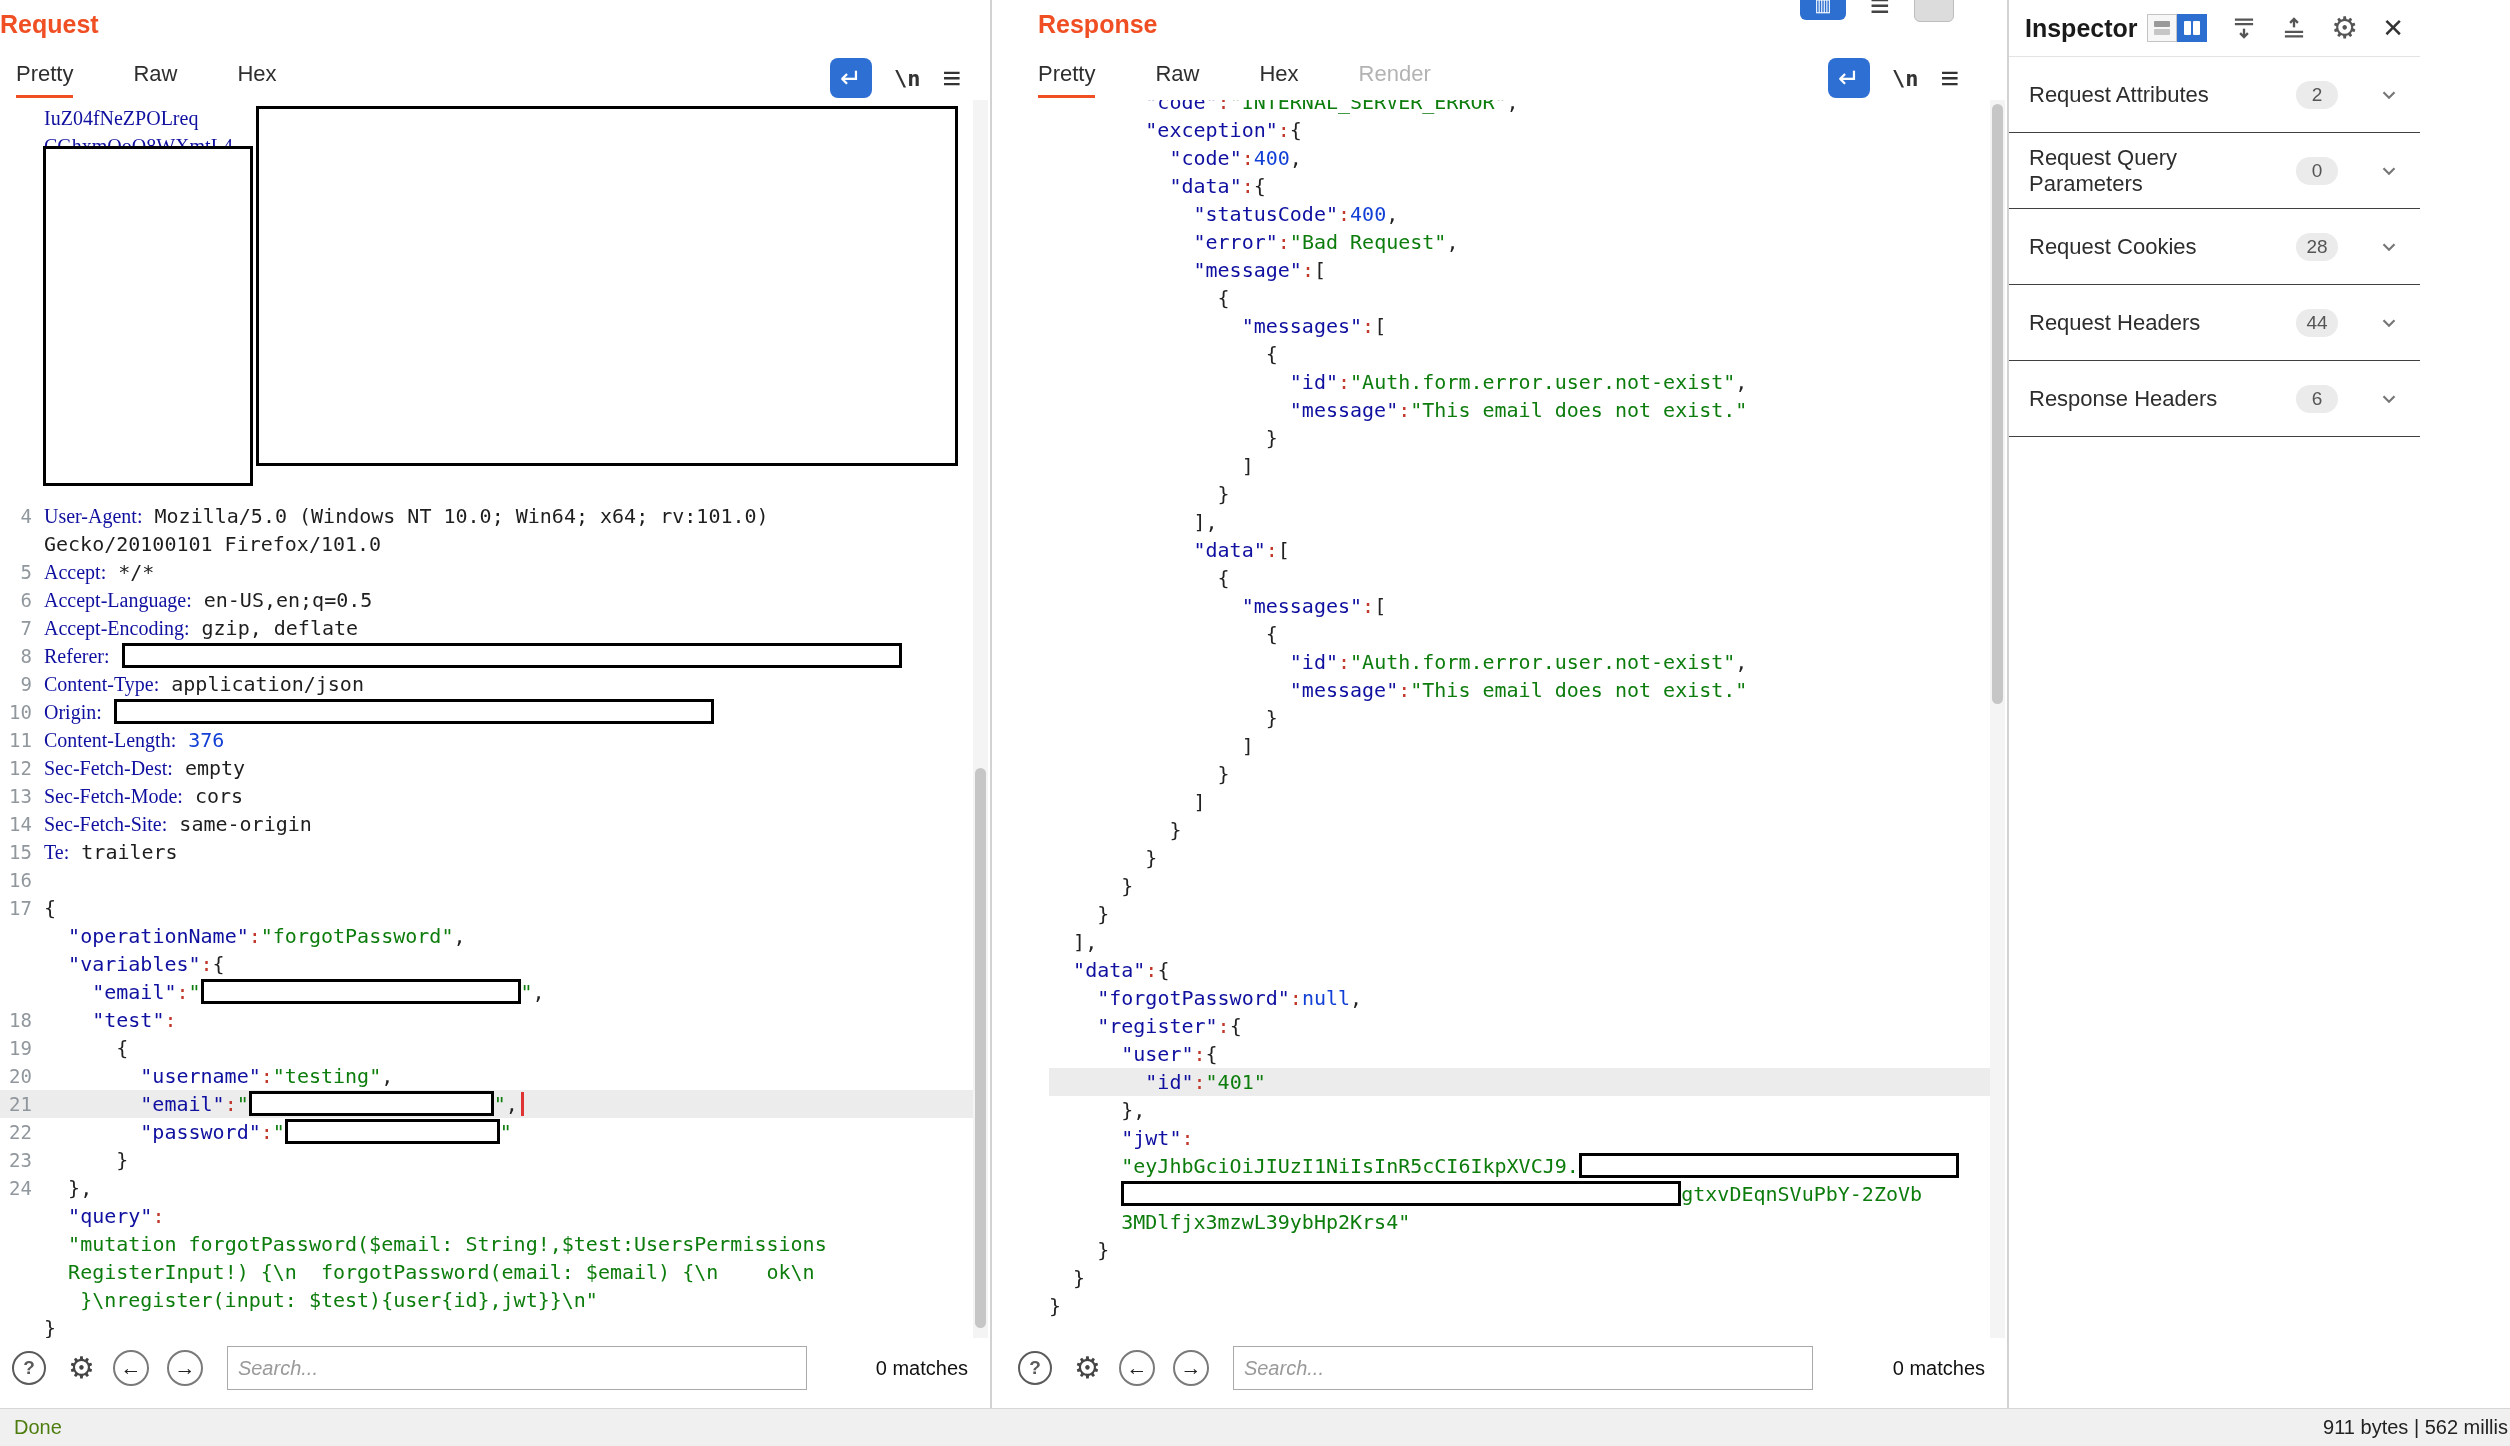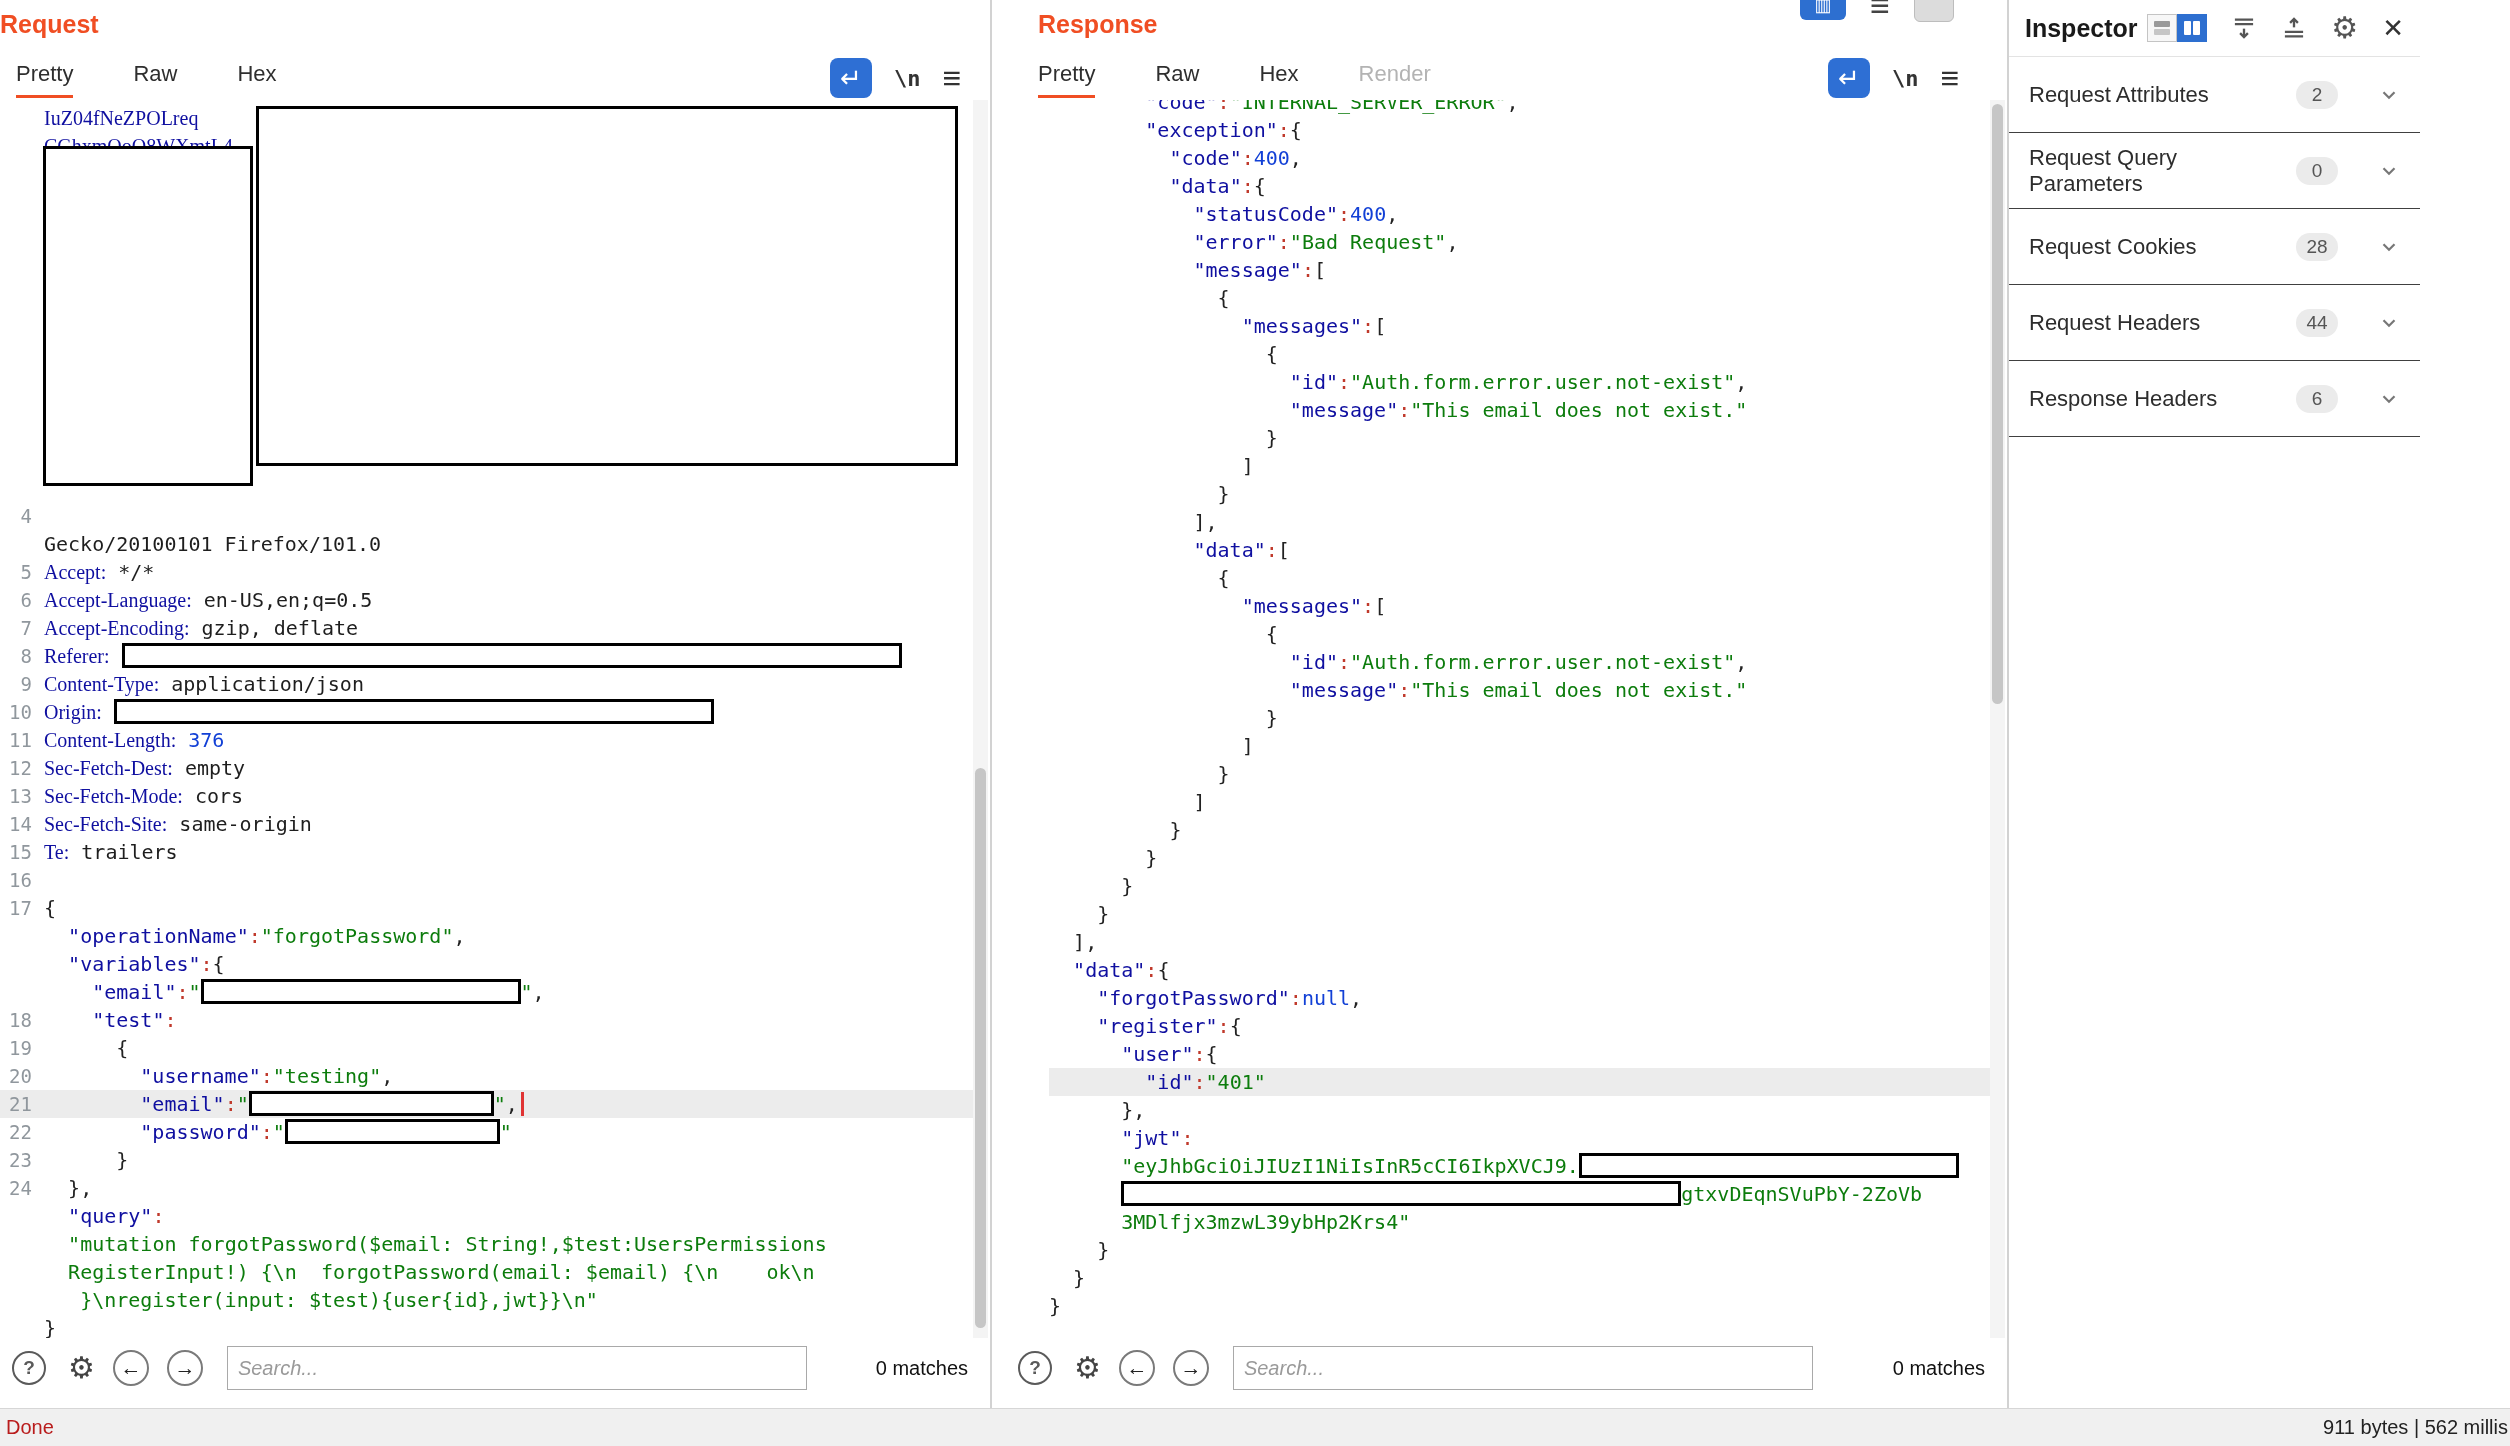--- a/index.html
+++ b/index.html
@@ -83,21 +83,21 @@
   .insp-gear{font-size:30px;color:#555;line-height:1;}
   .insp-close{font-size:26px;color:#333;line-height:1;}
   .insp-rows{border-top:1px solid #e3e3e3;}
   .insp-row{height:75px;display:flex;align-items:center;padding:0 20px;border-bottom:1px solid #404040;}
   .insp-label{flex:1;font-size:22px;color:#2d2d2d;}
   .insp-count{min-width:42px;height:28px;background:#ebebeb;border-radius:14px;color:#555;font-size:19px;display:inline-flex;align-items:center;justify-content:center;margin-right:40px;padding:0 8px;box-sizing:border-box;}
   .chev{color:#777;}
 
   
   .statusbar{position:absolute;left:0;top:1408px;width:2510px;height:38px;background:#f0f0f0;border-top:1px solid #d6d6d6;display:flex;align-items:center;box-sizing:border-box;}
-  .status-left{margin-left:6px;font-size:20px;color:#b91c1c;}
+  .status-left{margin-left:14px;font-size:20px;color:#4d7c0f;}
   .status-right{margin-left:auto;margin-right:2px;font-size:20px;color:#222;white-space:nowrap;}
 </style>
 </head>
 <body>
 
 <div class="app">
 
   <div class="top-icons">
     <span class="ti-blue">▥</span>
     <span class="ti-menu">≡</span>
@@ -116,21 +116,21 @@
     <span class="wrap-btn">↵</span>
     <span class="nl-label">\n</span>
     <span class="menu-glyph">≡</span>
   </div>
 
   <div class="code-wrap" id="req-code">
     <div class="stack">
         <div class="code-row"><span class="gut"></span><span class="lt"><span class="s-h">IuZ04fNeZPOLreq</span></span></div>
         <div class="code-row"><span class="gut"></span><span class="lt"><span class="s-h">CGhxmOoQ8WXmtL4</span></span></div>
         <div style="height: 342px;"></div>
-        <div class="code-row"><span class="gut">4</span></div>
+        <div class="code-row"><span class="gut">4</span><span class="lt"><span class="s-h">User-Agent:</span><span class="s-t"> Mozilla/5.0 (Windows NT 10.0; Win64; x64; rv:101.0)</span></span></div>
         <div class="code-row"><span class="gut"></span><span class="lt"><span class="s-t">Gecko/20100101 Firefox/101.0</span></span></div>
         <div class="code-row"><span class="gut">5</span><span class="lt"><span class="s-h">Accept:</span><span class="s-t"> */*</span></span></div>
         <div class="code-row"><span class="gut">6</span><span class="lt"><span class="s-h">Accept-Language:</span><span class="s-t"> en-US,en;q=0.5</span></span></div>
         <div class="code-row"><span class="gut">7</span><span class="lt"><span class="s-h">Accept-Encoding:</span><span class="s-t"> gzip, deflate</span></span></div>
         <div class="code-row"><span class="gut">8</span><span class="lt"><span class="s-h">Referer:</span><span class="s-t"> </span><span class="redact" style="width: 780px;"></span></span></div>
         <div class="code-row"><span class="gut">9</span><span class="lt"><span class="s-h">Content-Type:</span><span class="s-t"> application/json</span></span></div>
         <div class="code-row"><span class="gut">10</span><span class="lt"><span class="s-h">Origin:</span><span class="s-t"> </span><span class="redact" style="width: 600px;"></span></span></div>
         <div class="code-row"><span class="gut">11</span><span class="lt"><span class="s-h">Content-Length:</span><span class="s-n"> 376</span></span></div>
         <div class="code-row"><span class="gut">12</span><span class="lt"><span class="s-h">Sec-Fetch-Dest:</span><span class="s-t"> empty</span></span></div>
         <div class="code-row"><span class="gut">13</span><span class="lt"><span class="s-h">Sec-Fetch-Mode:</span><span class="s-t"> cors</span></span></div>

